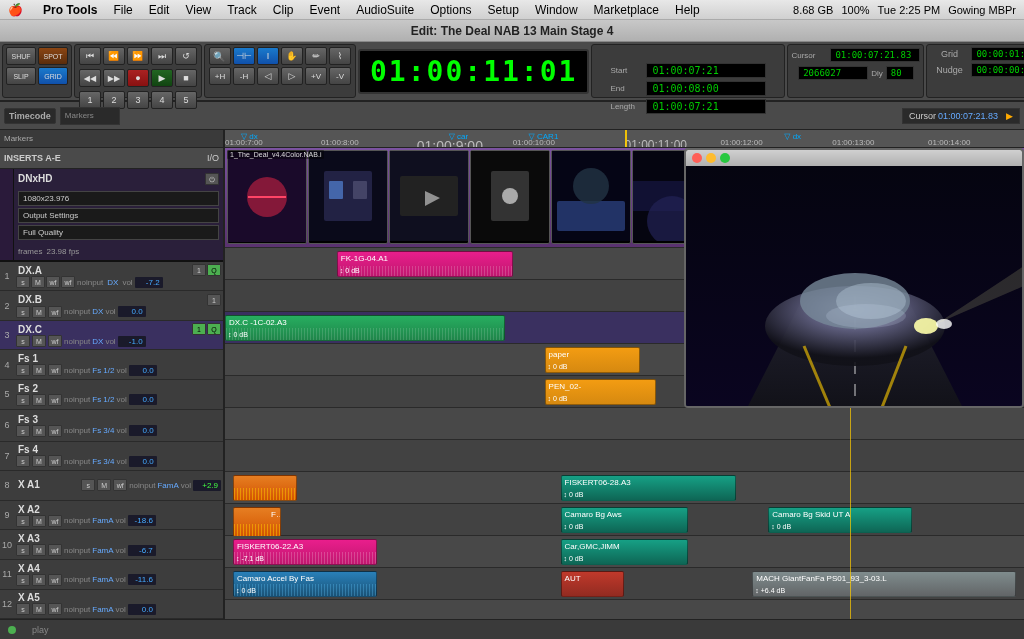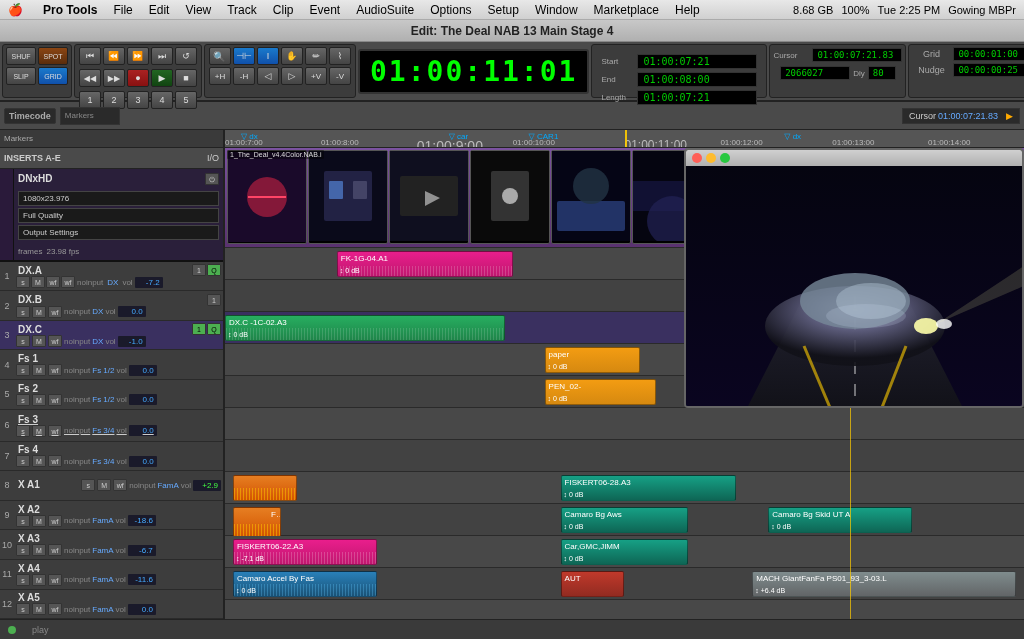--- a/index.html
+++ b/index.html
@@ -461,21 +461,21 @@
       <div class="transport-btn" style="font-size:9px;">▷</div>
       <div class="transport-btn" style="font-size:8px;">+V</div>
       <div class="transport-btn" style="font-size:8px;">-V</div>
     </div>
   </div>
 
   <div style="display:flex; flex-direction:column; align-items:center; justify-content:center; gap:2px;">
     <div id="counter-display">01:00:11:01</div>
   </div>
 
-  <div class="transport-section counter-sub" style="flex-direction:column; gap:3px; padding:9px;">
+  <div class="transport-section counter-sub" style="flex-direction:column; gap:3px; padding:18px;">
     <div style="display:flex; align-items:center; gap:4px;">
       <span style="font-size:8px; color:#aaa; width:32px;">Start</span>
       <div class="counter-sub-item">01:00:07:21</div>
     </div>
     <div style="display:flex; align-items:center; gap:4px;">
       <span style="font-size:8px; color:#aaa; width:32px;">End</span>
       <div class="counter-sub-item">01:00:08:00</div>
     </div>
     <div style="display:flex; align-items:center; gap:4px;">
       <span style="font-size:8px; color:#aaa; width:32px;">Length</span>
@@ -560,22 +560,22 @@
       <div style="width:14px; background:#2a1a3a; display:flex; align-items:center; justify-content:center; border-right:1px solid #111;"></div>
       <div style="flex:1; display:flex; flex-direction:column; justify-content:space-between; padding:4px;">
         <div style="display:flex; align-items:center; gap:2px; justify-content:space-between;">
           <span style="font-size:10px; font-weight:bold; color:#ddd;">DNxHD</span>
           <div style="display:flex; gap:1px;">
             <div class="ctrl-btn">⏻</div>
           </div>
         </div>
         <div>
           <div class="dnxhd-box">1080x23.976</div>
+          <div class="dnxhd-box" style="margin-top:2px;">Output Settings</div>
           <div class="dnxhd-box" style="margin-top:2px;">Full Quality</div>
-          <div class="dnxhd-box" style="margin-top:2px;">Output Settings</div>
         </div>
         <div style="display:flex; gap:2px; font-size:8px; color:#999;">
           <span>frames</span>
           <br>
           <span>23.98 fps</span>
         </div>
       </div>
     </div>
 
     <div style="display:flex; flex-direction:column; overflow:hidden;">
@@ -677,21 +677,21 @@
             <span style="font-size:8px; color:#888;">noinput</span>
             <span style="font-size:8px; color:#6af;">Fs 1/2</span>
             <span style="font-size:8px; color:#888;">vol</span>
             <div class="vol-display">0.0</div>
           </div>
         </div>
       </div>
 
       <div class="track-row">
         <div class="track-num">6</div>
-        <div style="display:flex; flex-direction:column; flex:1; padding:5px 2px;text-decoration:underline;">
+        <div style="display:flex; flex-direction:column; flex:1; padding:5px 2px;">
           <span class="track-name">Fs 3</span>
           <div style="display:flex; align-items:center; gap:2px;">
             <div class="ctrl-btn">s</div>
               <div class="ctrl-btn">M</div>
               <div class="ctrl-btn">wf</div>
             <span style="font-size:8px; color:#888;">noinput</span>
             <span style="font-size:8px; color:#6af;">Fs 3/4</span>
             <span style="font-size:8px; color:#888;">vol</span>
             <div class="vol-display">0.0</div>
           </div>

